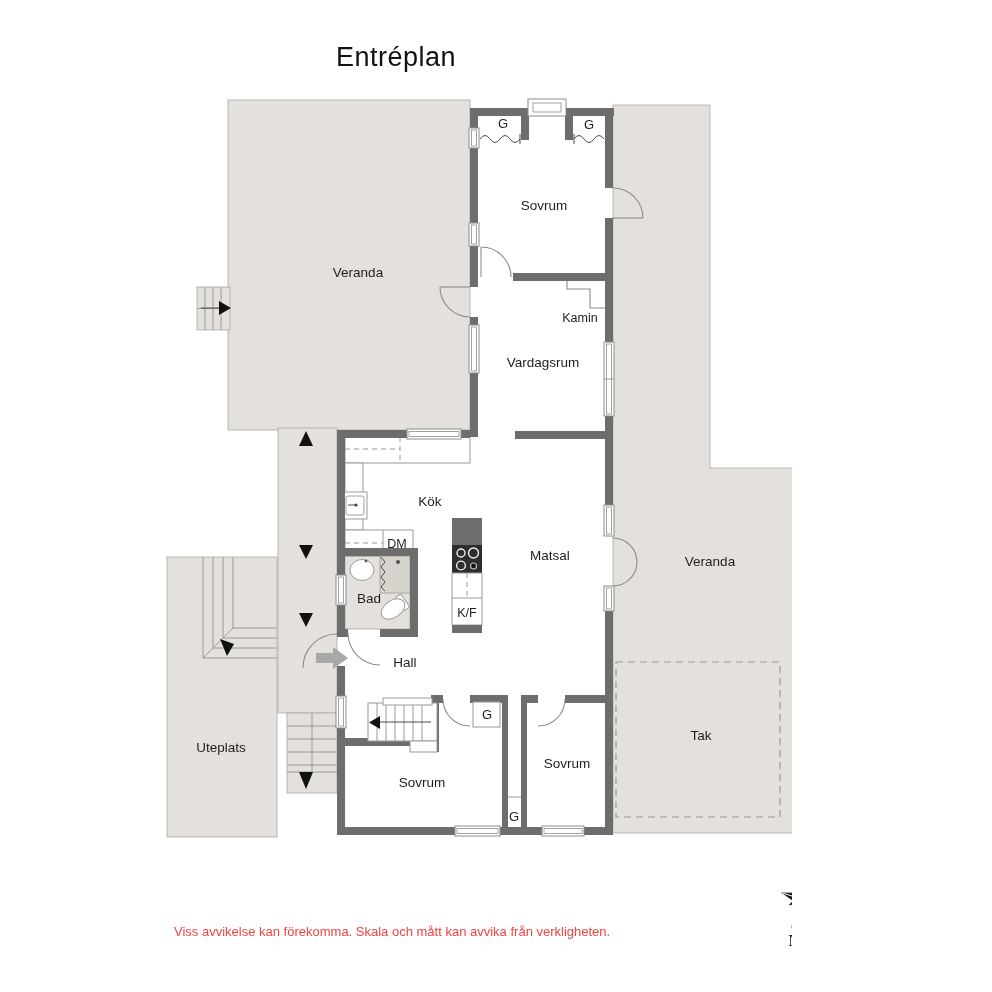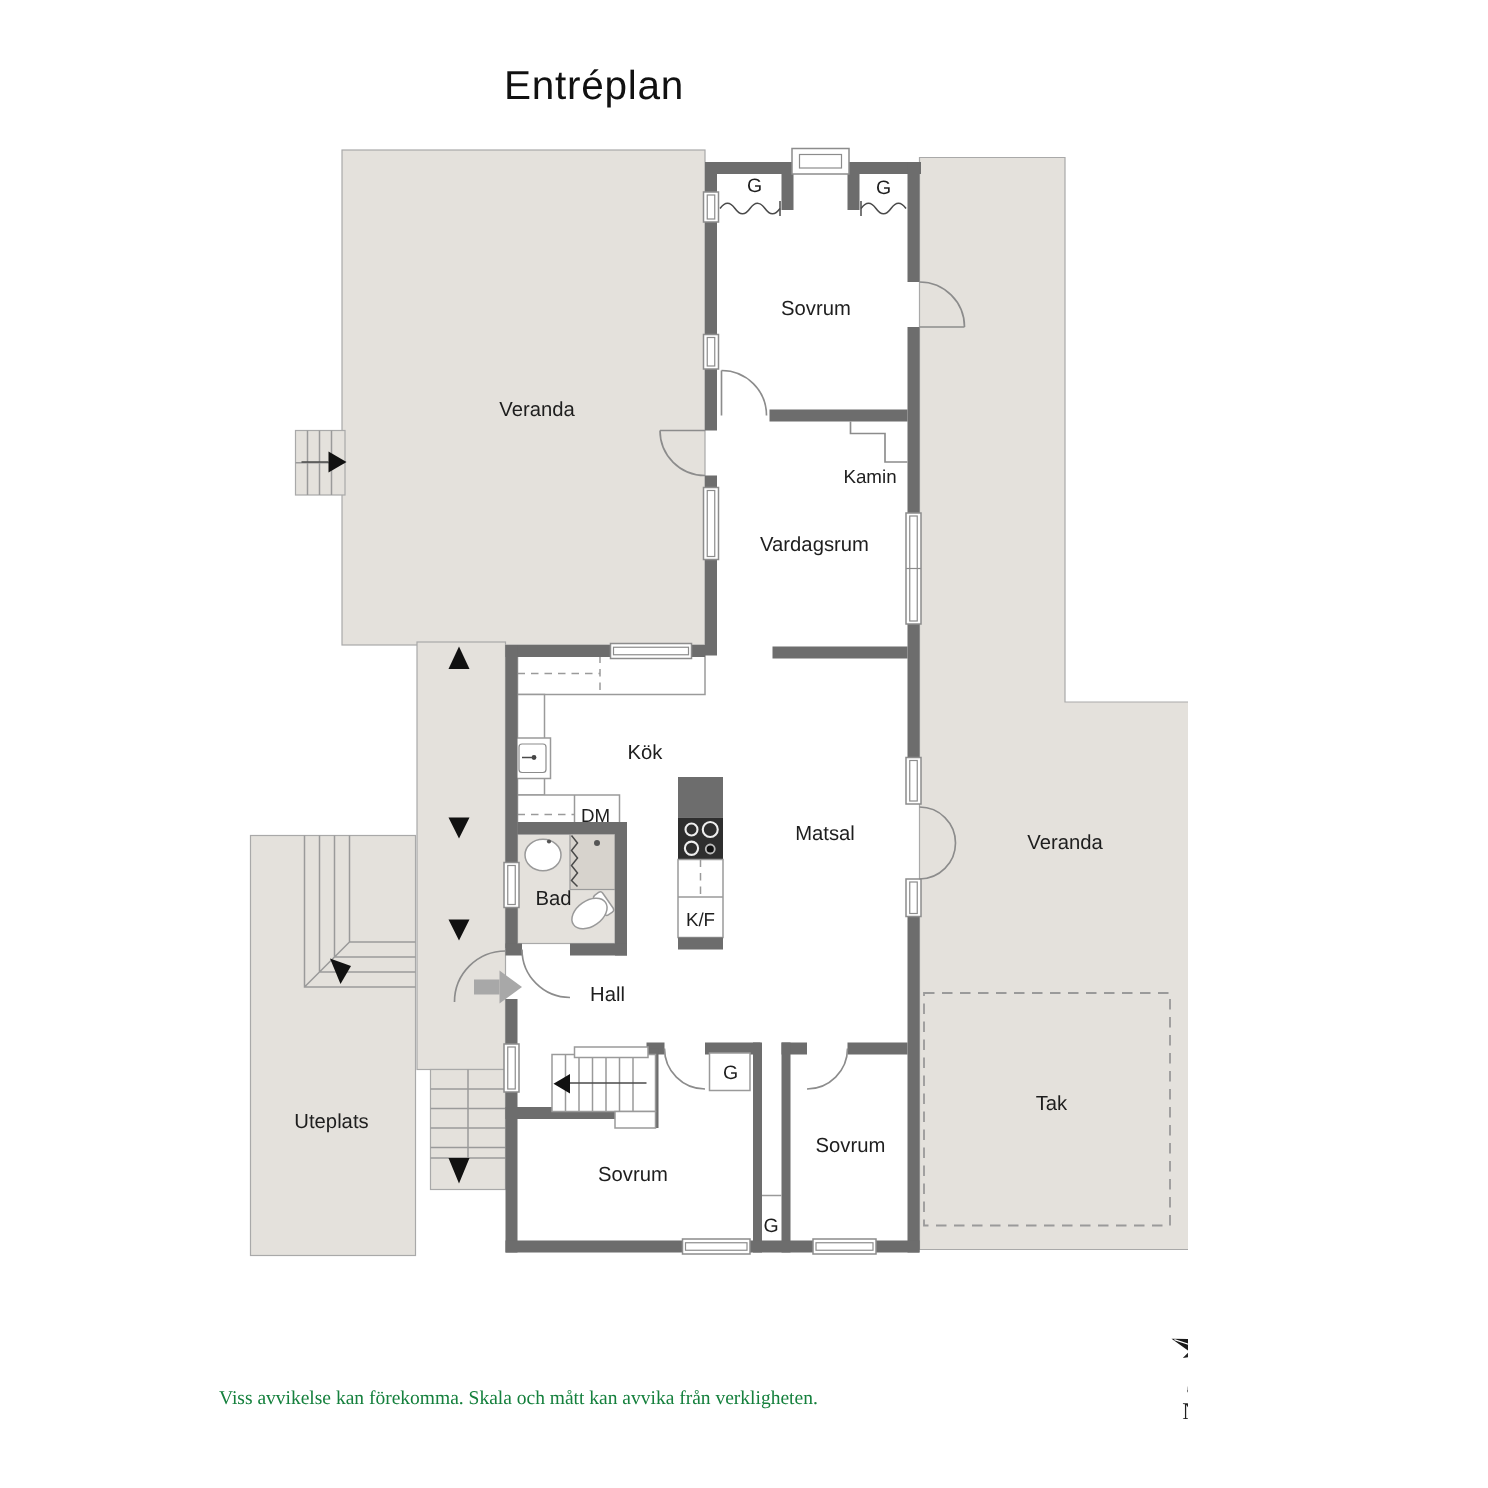--- a/index.html
+++ b/index.html
@@ -1,20 +1,20 @@
 <!DOCTYPE html>
 <html><head>
 <meta charset="utf-8">
 <style>
   html,body{margin:0;padding:0;background:#fff;}
   .page{position:relative;width:792px;height:992px;background:#ffffff;overflow:hidden;
         font-family:"Liberation Sans",sans-serif;}
   .title{position:absolute;top:42px;left:0;right:0;text-align:center;
          font-size:27px;font-weight:400;color:#111;margin:0;letter-spacing:.5px;}
-  .disclaimer{position:absolute;left:146px;top:924px;font-size:13px;color:#15803d;font-family:Liberation Serif, serif;}
+  .disclaimer{position:absolute;left:174px;top:924px;font-size:13px;color:#ef4444;}
   svg.plan{position:absolute;left:0;top:0;}
   
   .wall{fill:#6d6d6d;}
   .out{fill:#e4e1dc;stroke:#a9a9a9;stroke-width:.8;}
   .shower{fill:#d7d3cd;stroke:#9a9a9a;stroke-width:.8;}
   .ln{stroke:#9a9a9a;stroke-width:1;fill:none;}
   .dkln{stroke:#4a4a4a;stroke-width:1;fill:none;}
   .win{fill:#ffffff;stroke:#8c8c8c;stroke-width:1;}
   .winin{fill:none;stroke:#8c8c8c;stroke-width:.8;}
   .arc{fill:none;stroke:#8c8c8c;stroke-width:1.1;}

